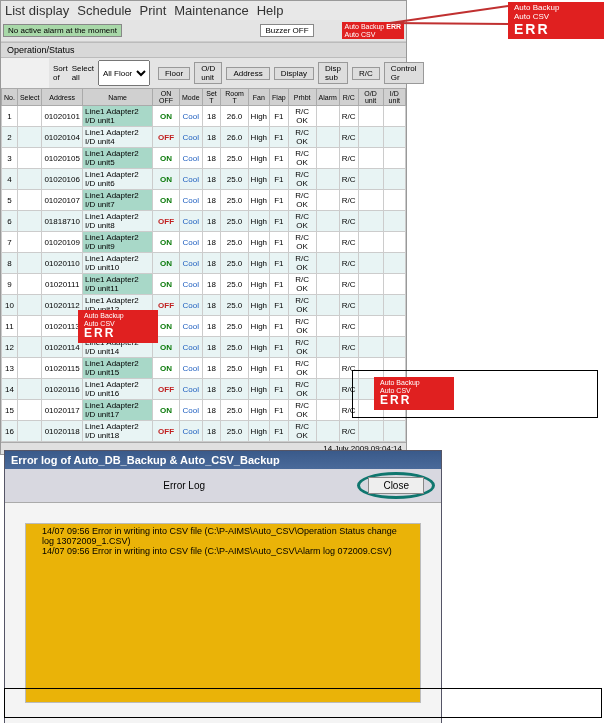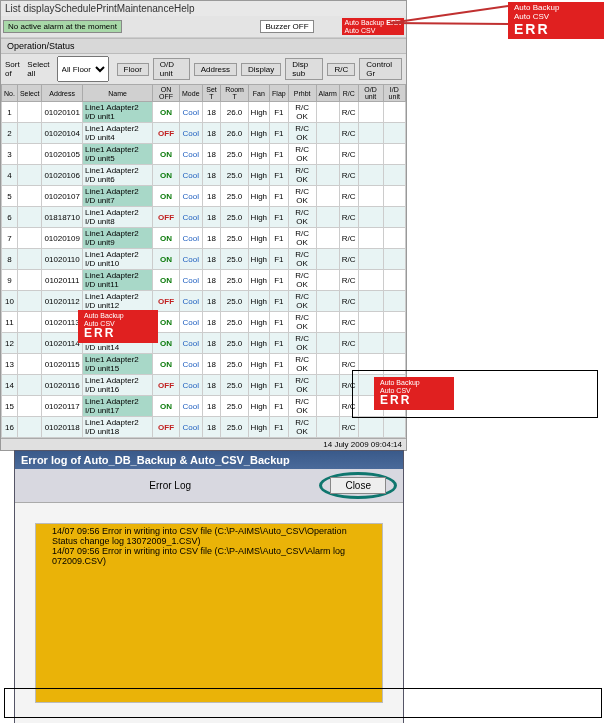--- a/index.html
+++ b/index.html
@@ -3,55 +3,55 @@
 <meta charset="utf-8">
 <style>
   * { box-sizing: border-box; margin: 0; padding: 0; }
   body { font-family: Arial, sans-serif; font-size: 9px; background: #fff; width: 607px; }
   
   .main-window { width: 407px; border: 1px solid #999; background: #f0f0f0; }
   .titlebar { background: linear-gradient(#4a7ac8, #2956a8); color: #fff; height: 16px; display: flex; align-items: center; justify-content: space-between; padding: 0 2px; font-size: 9px; }
   .titlebar-right { display: flex; gap: 1px; }
   .titlebar-btn { width: 14px; height: 12px; background: #5a8ad8; border: 1px solid #fff; font-size: 8px; text-align: center; line-height: 10px; }
   
-  .menubar { background: #e8e8e8; padding: 2px 4px; font-size: 10px; display: flex; }
+  .menubar { background: #e8e8e8; padding: 2px 4px; font-size: 13px; display: flex; gap: 8px; }
   .menubar span { color: #333; }
   
   .toolbar-row { display: flex; align-items: center; padding: 2px; gap: 4px; background: #e4e4e4; border-bottom: 1px solid #ccc; font-size: 8px; }
   .indicator-box { background: #a8d8a8; border: 1px solid #888; padding: 1px 4px; font-size: 8px; }
   .buzzer-box { border: 1px solid #888; padding: 1px 4px; font-size: 8px; background: #fff; }
   .err-badge { background: #e02020; color: #fff; font-size: 7px; padding: 1px 3px; margin-left: auto; line-height: 1.1; }
   .err-badge-big { display: inline-block; background: #e02020; color: #fff; font-weight: bold; font-size: 12px; padding: 2px 6px; line-height: 1.1; }
   .err-badge-big .small { font-size: 8px; font-weight: normal; display: inline-block; vertical-align: middle; margin-right: 4px; }
   .err-badge-big .err-word { font-size: 14px; letter-spacing: 2px; }
   
   .section-label { background: #d8d8d8; padding: 2px 6px; font-size: 9px; border-top: 1px solid #bbb; border-bottom: 1px solid #bbb; }
   
-  .filter-row { display: flex; align-items: center; gap: 4px; padding: 2px 4px; background: #e4e4e4; font-size: 8px; }
+  .filter-row { display: flex; align-items: center; gap: 4px; padding: 2px 4px; background: #e4e4e4; font-size: 8px; margin-left: 48px; }
   .filter-row select { font-size: 8px; height: 26px; }
   .filter-row .tab-btn { border: 1px solid #999; background: #ddd; padding: 1px 6px; font-size: 8px; }
   
   .grid { width: 100%; border-collapse: collapse; font-size: 8px; }
   .grid th { background: #d0d0d0; border: 1px solid #aaa; padding: 1px 2px; font-weight: normal; font-size: 7px; }
   .grid td { border: 1px solid #ccc; padding: 1px 2px; text-align: center; }
   .grid td.left { text-align: left; }
   .grid tr.row-even { background: #fff; }
   .grid tr.row-odd { background: #e8f4f4; }
   .grid tr.row-green td.namecol { background: #a8d8c8; }
   .on-txt { color: #0a7a0a; font-weight: bold; }
   .off-txt { color: #c02020; font-weight: bold; }
   .cool-txt { color: #2060c0; }
   
   .statusbar { background: #e0e0e0; text-align: right; padding: 1px 4px; font-size: 8px; border-top: 1px solid #aaa; }
   
   .floating-badge1 { position: absolute; left: 78px; top: 310px; }
   .floating-badge2-box { position: absolute; left: 352px; top: 370px; width: 246px; height: 48px; border: 1px solid #000; }
   .floating-badge2 { position: absolute; left: 374px; top: 377px; }
   
-  .dialog { position: absolute; left: 14px; top: 450px; width: 390px; border: 1px solid #556; background: #f4f4f4; }
+  .dialog { position: absolute; left: 4px; top: 450px; width: 438px; border: 1px solid #556; background: #f4f4f4; }
   .dialog-title { background: linear-gradient(#3a5a8a, #4a6a9a); color: #fff; padding: 3px 6px; font-size: 11px; font-weight: bold; }
   .dialog-header { display: flex; align-items: center; background: #d8d8e0; padding: 3px 6px; border-bottom: 1px solid #aaa; }
   .dialog-header .hlabel { flex: 1; text-align: center; font-size: 10px; }
   .close-btn { border: 1px solid #888; background: #eee; padding: 2px 14px; font-size: 10px; cursor: pointer; }
   .close-oval { border: 3px solid #0f766e; border-radius: 50%; padding: 2px 8px; display: inline-block; }
   .dialog-body { background: #eab308; border: 1px solid #bbb; margin: 20px; height: 180px; padding: 2px 16px; font-size: 9px; overflow: auto; }
   
   .bottom-empty { position: absolute; left: 4px; top: 688px; width: 598px; height: 30px; border: 1px solid #000; }
   
   .page { position: relative; width: 607px; height: 723px; }

